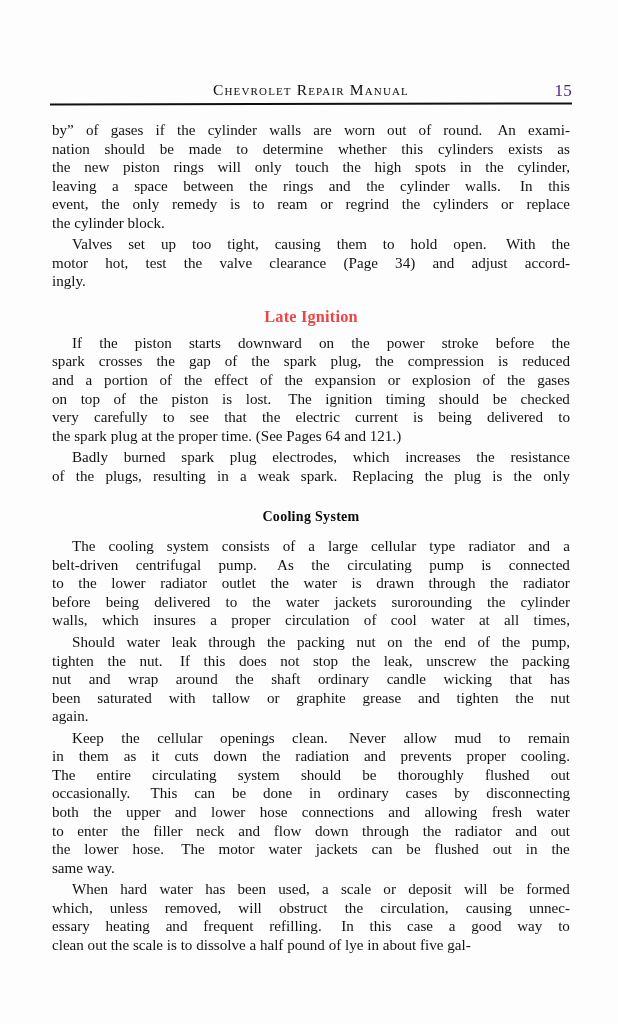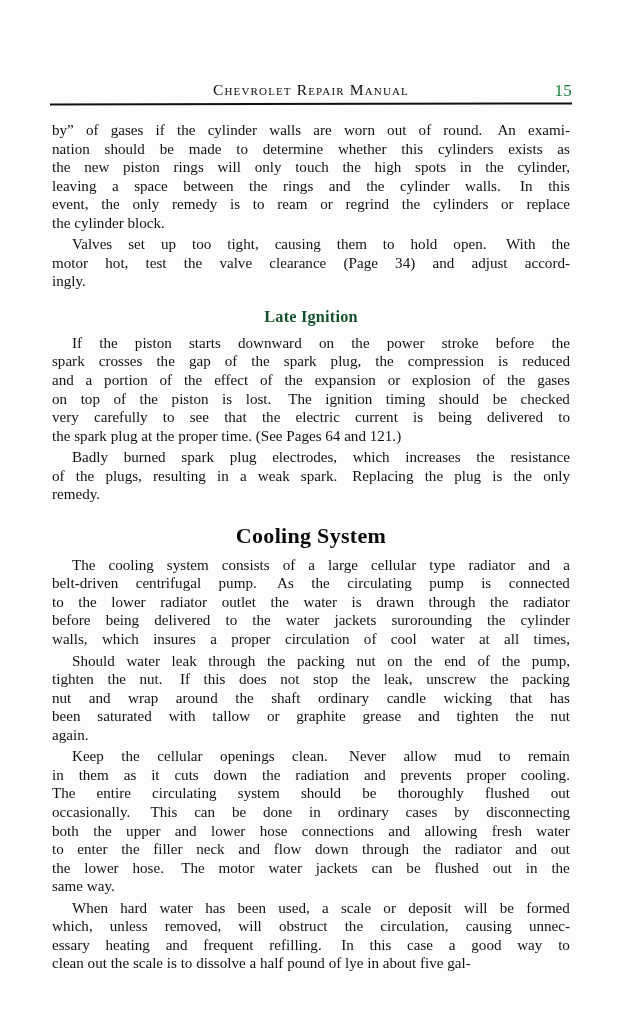--- a/index.html
+++ b/index.html
@@ -44,21 +44,21 @@
     white-space: nowrap;
     color: #0d0d0d;
   }
 
   .head-folio {
     position: absolute;
     right: -2px;
     top: 0px;
     font-size: 17px;
     letter-spacing: 0.3px;
-    color: #15803d;
+    color: #4c1d95;
   }
 
   .head-rule {
     position: absolute;
     left: 50px;
     top: 103px;
     width: 522px;
     height: 2px;
     background: #111111;
     transform: rotate(-0.12deg);
@@ -114,28 +114,28 @@
 
   
 
   .subhead {
     margin: 0;
     text-align: center;
     font-weight: bold;
     font-size: 16.3px;
     line-height: 22px;
     letter-spacing: 0.2px;
-    color: #14532d;
+    color: #ef4444;
   }
 
   .subhead-lg {
     margin: 0;
     text-align: center;
     font-weight: bold;
-    font-size: 22px;
+    font-size: 14px;
     line-height: 27px;
     letter-spacing: 0.3px;
     color: #0b0b0b;
   }
 
   .sp-before-sub   { height: 12px; }
   .sp-after-sub    { height: 6px; }
   .sp-before-sublg { height: 15px; }
   .sp-after-sublg  { height: 7px; }
 </style>
@@ -366,21 +366,20 @@
             <span class="w">a</span>
             <span class="w">weak</span>
             <span class="w">spark.</span>
             <span class="w"> Replacing</span>
             <span class="w">the</span>
             <span class="w">plug</span>
             <span class="w">is</span>
             <span class="w">the</span>
             <span class="w">only</span>
           </span>
-          <span class="ln">remedy.</span>
         </p>
         <div class="gap"></div>
       </div>
 
     <div class="sp-before-sublg"></div>
     <h2 class="subhead-lg">Cooling System</h2>
     <div class="sp-after-sublg"></div>
 
     <div>
         <p class="para">

